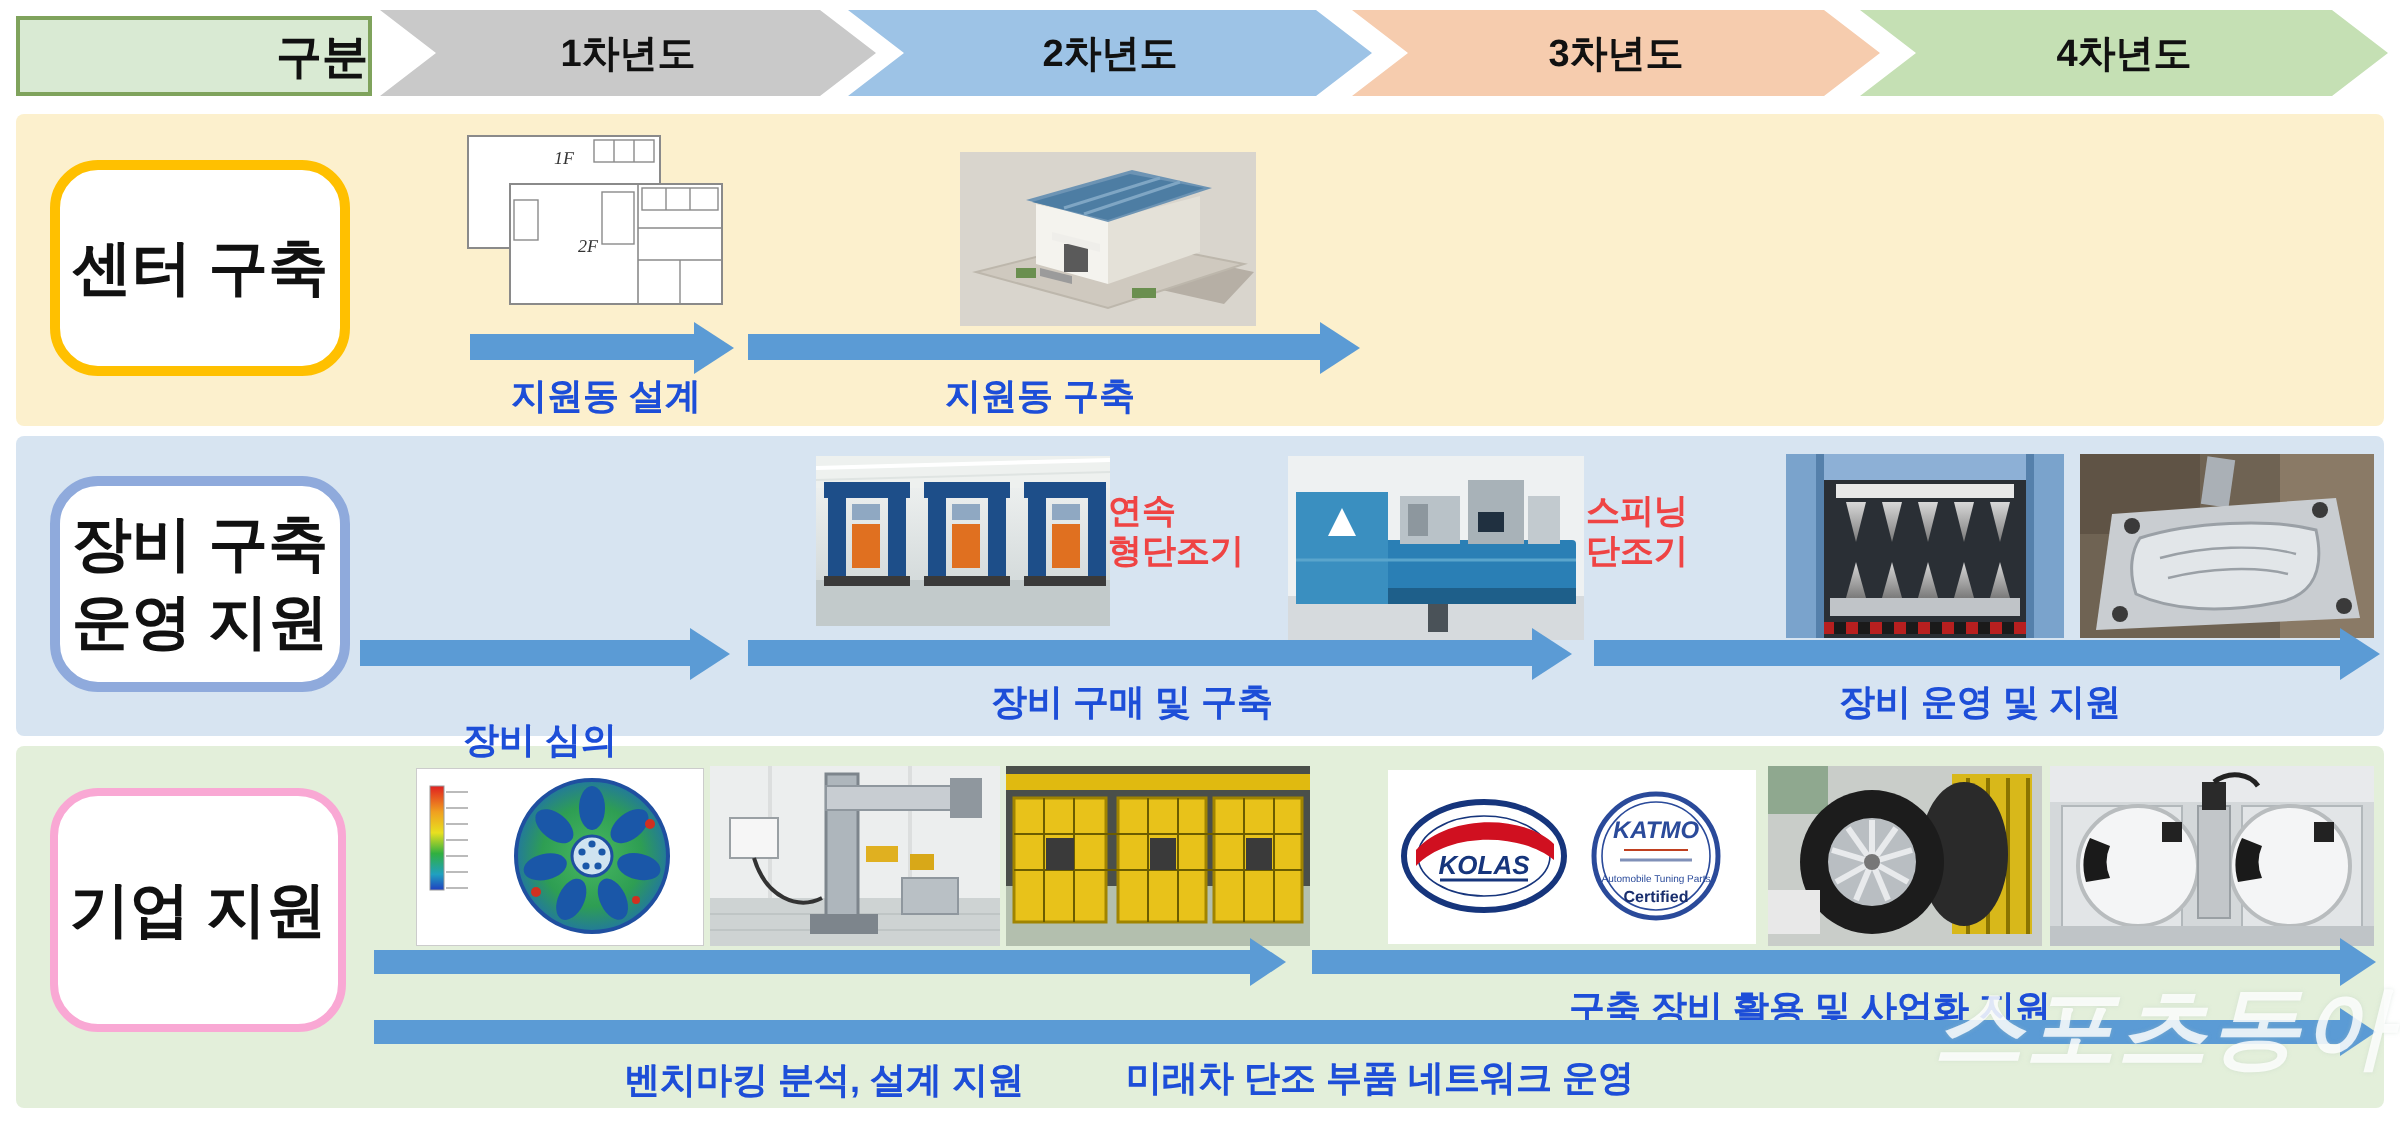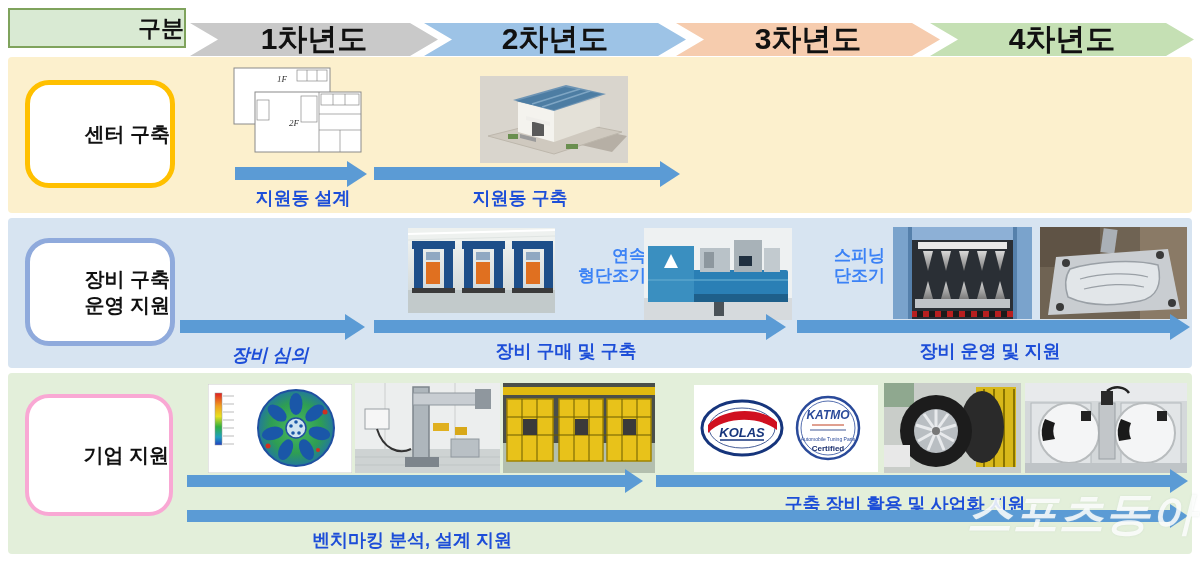--- a/index.html
+++ b/index.html
@@ -3,51 +3,51 @@
 <meta charset="utf-8">
 <style>
   html,body{margin:0;padding:0;background:#fff;}
   .page{position:relative;width:1200px;height:561px;background:#ffffff;
         font-family:"Liberation Sans","DejaVu Sans",sans-serif;overflow:hidden;}
   .abs{position:absolute;}
 
   
   .cat-box{left:8px;top:8px;width:174px;height:36px;background:#d9ead3;border:2px solid #7fa35c;
            display:flex;align-items:center;justify-content:flex-end;font-weight:bold;font-size:23px;color:#111;}
-  .chevron{top:23px;height:33px;display:flex;align-items:center;justify-content:center;
-           font-weight:bold;font-size:30px;color:#111;
+  .chevron{top:5px;height:43px;display:flex;align-items:center;justify-content:center;
+           font-weight:bold;font-size:19px;color:#111;
            clip-path:polygon(0 0,calc(100% - 28px) 0,100% 50%,calc(100% - 28px) 100%,0 100%,28px 50%);}
   .chev1{left:190px;width:248px;background:#c9c9c9;}
   .chev2{left:424px;width:262px;background:#9dc3e6;justify-content:center;}
   .chev3{left:676px;width:264px;background:#f6ccae;}
   .chev4{left:930px;width:264px;background:#c5e0b4;}
 
   
   .band{left:8px;width:1184px;border-radius:4px;}
   .band1{top:57px;height:156px;background:#fcf0cd;}
   .band2{top:218px;height:150px;background:#d7e4f1;}
   .band3{top:373px;height:181px;background:#e3efda;}
 
   
-  .title-box{background:#fff;border-radius:24px;display:flex;flex-direction:column;align-items:flex-end;
-             justify-content:center;font-weight:bold;font-size:20px;color:#111;text-align:center;line-height:1.3;}
+  .title-box{background:#fff;border-radius:24px;display:flex;flex-direction:column;align-items:center;
+             justify-content:center;font-weight:bold;font-size:30px;color:#111;text-align:center;line-height:1.3;}
   .tb1{left:25px;top:80px;width:140px;height:98px;border:5px solid #ffc000;}
   .tb2{left:25px;top:238px;width:140px;height:98px;border:5px solid #8faadc;}
   .tb3{left:25px;top:394px;width:140px;height:114px;border:4px solid #f9a8d4;}
 
   
   .harrow{background:#5b9bd5;height:13px;}
   .harrow::after{content:'';position:absolute;left:100%;top:50%;transform:translateY(-50%);
                  width:0;height:0;border-left:20px solid #5b9bd5;
                  border-top:13px solid transparent;border-bottom:13px solid transparent;}
   .thin{height:12px;}
   .thin::after{border-left:18px solid #5b9bd5;border-top:12px solid transparent;border-bottom:12px solid transparent;}
 
   .alabel{font-weight:bold;font-size:18px;color:#1d4ed8;text-align:center;white-space:nowrap;}
-  .mlabel{font-weight:bold;font-size:17px;color:#3b82f6;text-align:right;line-height:1.2;}
+  .mlabel{font-weight:bold;font-size:17px;color:#ef4444;text-align:left;line-height:1.2;}
 
   .photo{overflow:hidden;}
   .photo svg{display:block;}
   .logos-panel{background:#ffffff;}
 
   .watermark{left:962px;top:484px;width:235px;font-weight:bold;font-style:italic;font-size:45px;
              color:rgba(255,255,255,0.82);letter-spacing:1px;z-index:5;text-align:right;
              text-shadow:0 0 2px rgba(180,200,190,0.35);}
 </style>
 </head>
@@ -245,21 +245,21 @@
       <path d="M30,42 C55,34 95,32 118,38 C122,56 118,70 100,74 C70,80 45,78 28,70 C24,58 26,48 30,42 Z" fill="#e2e6e9" stroke="#9aa0a6" stroke-width="1.5"></path>
       <path d="M40,52 C62,46 90,45 108,50 M44,62 C64,57 88,56 104,60" fill="none" stroke="#9aa0a6" stroke-width="1.2"></path>
       <circle cx="26" cy="36" r="4" fill="#3a3a3a"></circle>
         <circle cx="120" cy="28" r="4" fill="#3a3a3a"></circle>
       <circle cx="132" cy="76" r="4" fill="#3a3a3a"></circle>
         <circle cx="20" cy="80" r="4" fill="#3a3a3a"></circle>
     </svg>
   </div>
 
   <div class="abs harrow" style="left:180px;top:320px;width:165px;"></div>
-  <div class="abs alabel" style="left:195px;top:343px;width:150px;font-style:italic;">장비 심의</div>
+  <div class="abs alabel" style="left:195px;top:358px;width:150px;">장비 심의</div>
   <div class="abs harrow" style="left:374px;top:320px;width:392px;"></div>
   <div class="abs alabel" style="left:451px;top:339px;width:230px;">장비 구매 및 구축</div>
   <div class="abs harrow" style="left:797px;top:320px;width:373px;"></div>
   <div class="abs alabel" style="left:875px;top:339px;width:230px;">장비 운영 및 지원</div>
 
   <div class="abs photo" style="left:208px;top:384px;width:144px;height:89px;background:#fff;">
     <svg width="144" height="89" viewBox="0 0 144 89">
       <defs>
         <linearGradient id="fealg" x1="0" y1="0" x2="0" y2="1">
           <stop offset="0" stop-color="#e02020"></stop>
@@ -418,16 +418,17 @@
       <path d="M82,8 C90,2 100,4 104,10" fill="none" stroke="#222" stroke-width="2.5"></path>
       <rect x="0" y="80" width="162" height="10" fill="#bfc4c7"></rect>
     </svg>
   </div>
 
   <div class="abs harrow thin" style="left:187px;top:475px;width:438px;"></div>
   <div class="abs alabel" style="left:187px;top:492px;width:450px;margin-top:36px;">벤치마킹 분석, 설계 지원</div>
   <div class="abs harrow thin" style="left:656px;top:475px;width:514px;"></div>
   <div class="abs alabel" style="left:670px;top:492px;width:470px;">구축 장비 활용 및 사업화 지원</div>
   <div class="abs harrow thin" style="left:187px;top:510px;width:983px;"></div>
+  <div class="abs alabel" style="left:430px;top:527px;width:520px;">미래차 단조 부품 네트워크 운영</div>
 
   <div class="abs watermark">스포츠동아</div>
 
 </div>
 
 </body></html>

